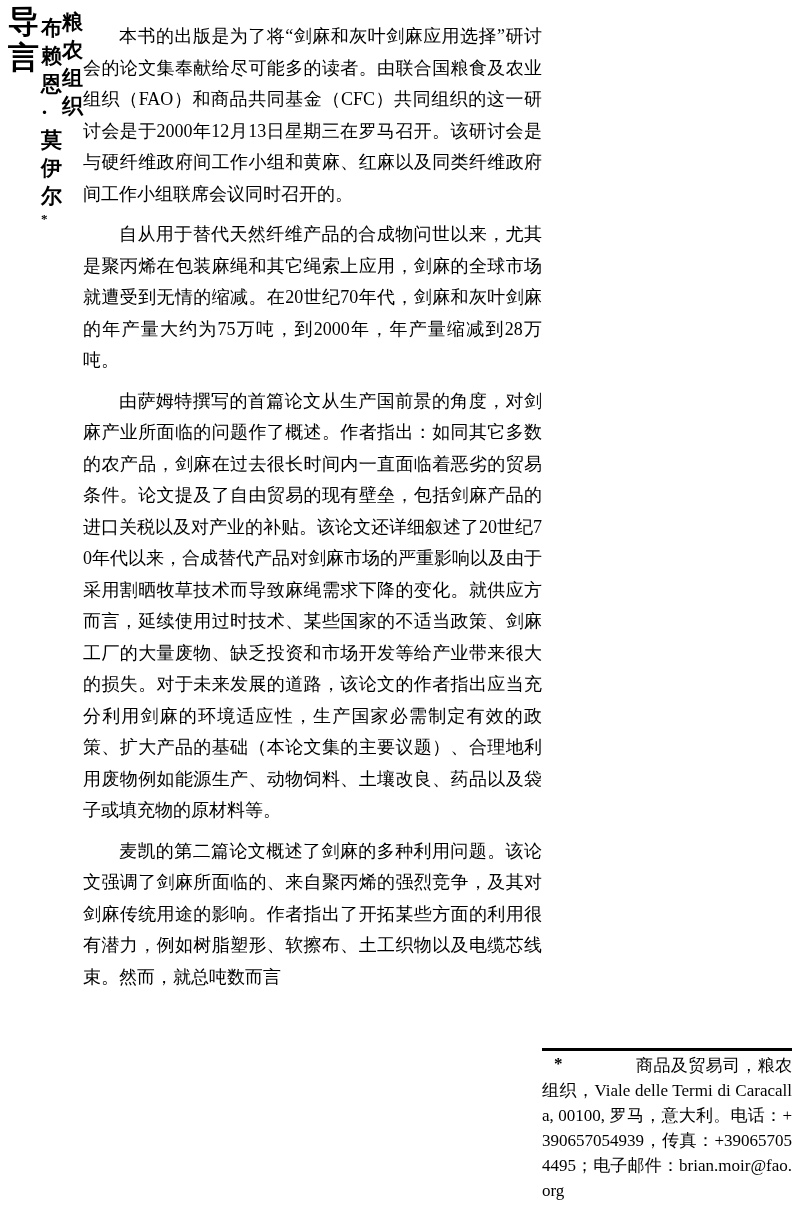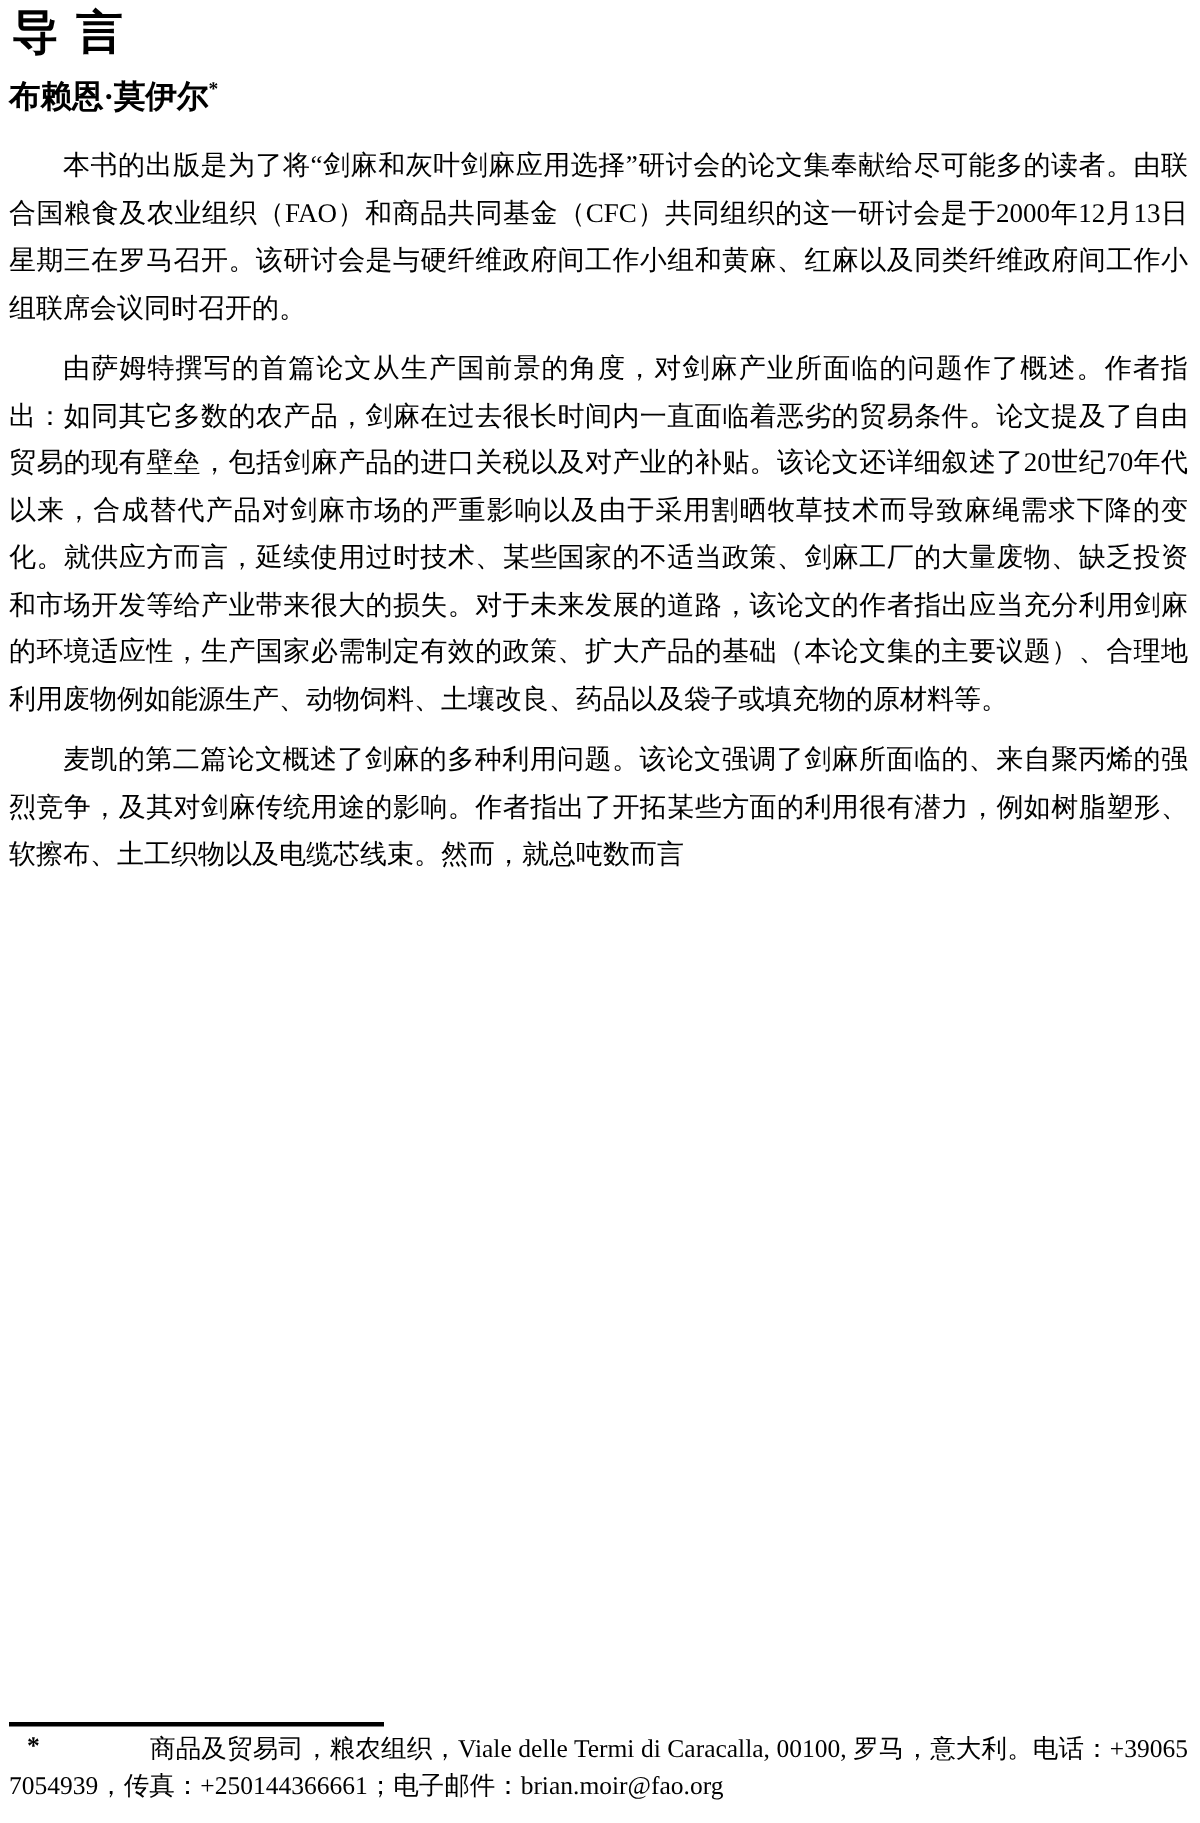--- a/index.html
+++ b/index.html
@@ -12,21 +12,21 @@
     position: relative;
     width: 800px;
     height: 1215px;
     box-sizing: border-box;
     margin: 0 auto;
     padding: 4px 8px 10px 6px;
     background: #ffffff;
     color: #000000;
     font-family: "Liberation Serif", "DejaVu Serif", serif;
     display: flex;
-    flex-direction: column;
+    flex-direction: row;
     overflow: hidden;
   }
   .title {
     margin: 0;
     padding-left: 2px;
     font-size: 31px;
     line-height: 36px;
     font-weight: bold;
     letter-spacing: 2px;
   }
@@ -94,28 +94,30 @@
 <body>
 
 <div class="page">
 
   <h1 class="title">导 言</h1>
 
   <div class="author">
     <span>布赖恩·莫伊尔</span><sup class="fn-mark">*</sup>
   </div>
 
+  <div class="affiliation">粮农组织</div>
 
   <main class="body">
       <p class="para">本书的出版是为了将“剑麻和灰叶剑麻应用选择”研讨会的论文集奉献给尽可能多的读者。由联合国粮食及农业组织（FAO）和商品共同基金（CFC）共同组织的这一研讨会是于2000年12月13日星期三在罗马召开。该研讨会是与硬纤维政府间工作小组和黄麻、红麻以及同类纤维政府间工作小组联席会议同时召开的。</p>
+      <p class="para">自从用于替代天然纤维产品的合成物问世以来，尤其是聚丙烯在包装麻绳和其它绳索上应用，剑麻的全球市场就遭受到无情的缩减。在20世纪70年代，剑麻和灰叶剑麻的年产量大约为75万吨，到2000年，年产量缩减到28万吨。</p>
       <p class="para">由萨姆特撰写的首篇论文从生产国前景的角度，对剑麻产业所面临的问题作了概述。作者指出：如同其它多数的农产品，剑麻在过去很长时间内一直面临着恶劣的贸易条件。论文提及了自由贸易的现有壁垒，包括剑麻产品的进口关税以及对产业的补贴。该论文还详细叙述了20世纪70年代以来，合成替代产品对剑麻市场的严重影响以及由于采用割晒牧草技术而导致麻绳需求下降的变化。就供应方而言，延续使用过时技术、某些国家的不适当政策、剑麻工厂的大量废物、缺乏投资和市场开发等给产业带来很大的损失。对于未来发展的道路，该论文的作者指出应当充分利用剑麻的环境适应性，生产国家必需制定有效的政策、扩大产品的基础（本论文集的主要议题）、合理地利用废物例如能源生产、动物饲料、土壤改良、药品以及袋子或填充物的原材料等。</p>
       <p class="para">麦凯的第二篇论文概述了剑麻的多种利用问题。该论文强调了剑麻所面临的、来自聚丙烯的强烈竞争，及其对剑麻传统用途的影响。作者指出了开拓某些方面的利用很有潜力，例如树脂塑形、软擦布、土工织物以及电缆芯线束。然而，就总吨数而言</p>
     </main>
 
   <footer class="footnote">
     <div class="fn-rule"></div>
     <div class="fn-body">
       <span class="fn-symbol">*</span>
-      <span class="fn-text">商品及贸易司，粮农组织，Viale delle Termi di Caracalla, 00100, 罗马，意大利。电话：+390657054939，传真：+250144366661；电子邮件：brian.moir@fao.org</span>
+      <span class="fn-text">商品及贸易司，粮农组织，Viale delle Termi di Caracalla, 00100, 罗马，意大利。电话：+390657054939，传真：+390657054495；电子邮件：brian.moir@fao.org</span>
     </div>
   </footer>
 
 </div>
 
 </body></html>

